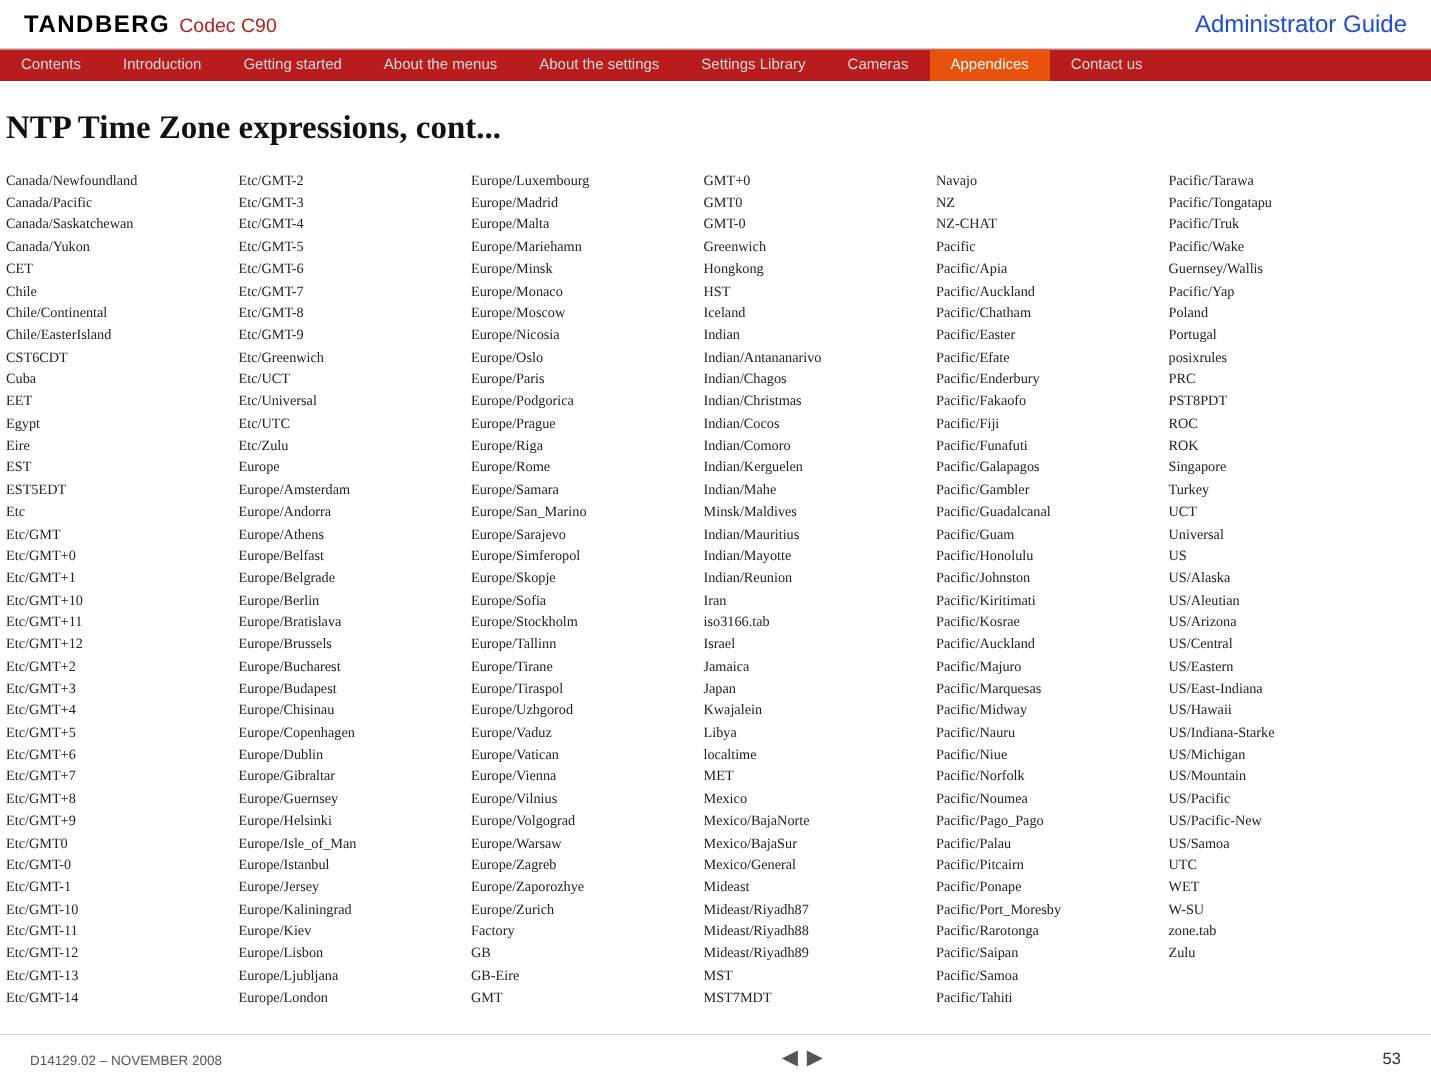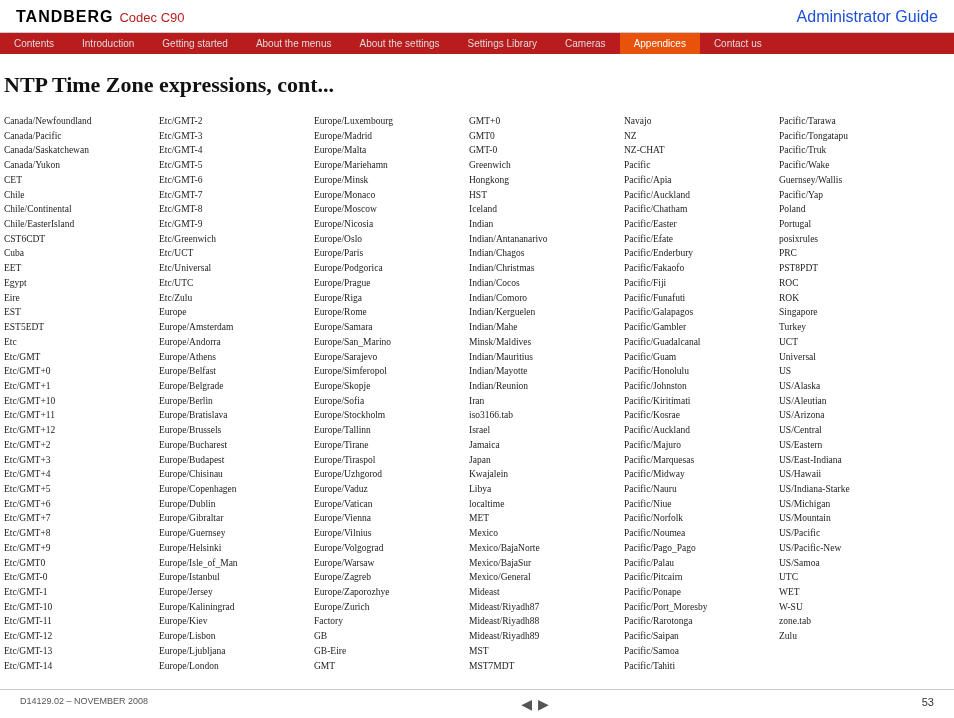--- a/index.html
+++ b/index.html
@@ -90,21 +90,21 @@
     }
 
     
     .footer {
       position: fixed;
       bottom: 0;
       left: 0;
       width: 954px;
       display: flex;
       justify-content: space-between;
-      align-items: flex-start;
+      align-items: flex-end;
       padding: 6px 20px;
       border-top: 1px solid #ccc;
       background: #fff;
       font-size: 9px;
       color: #555;
     }
     .footer-nav {
       display: flex;
       gap: 6px;
       align-items: center;

